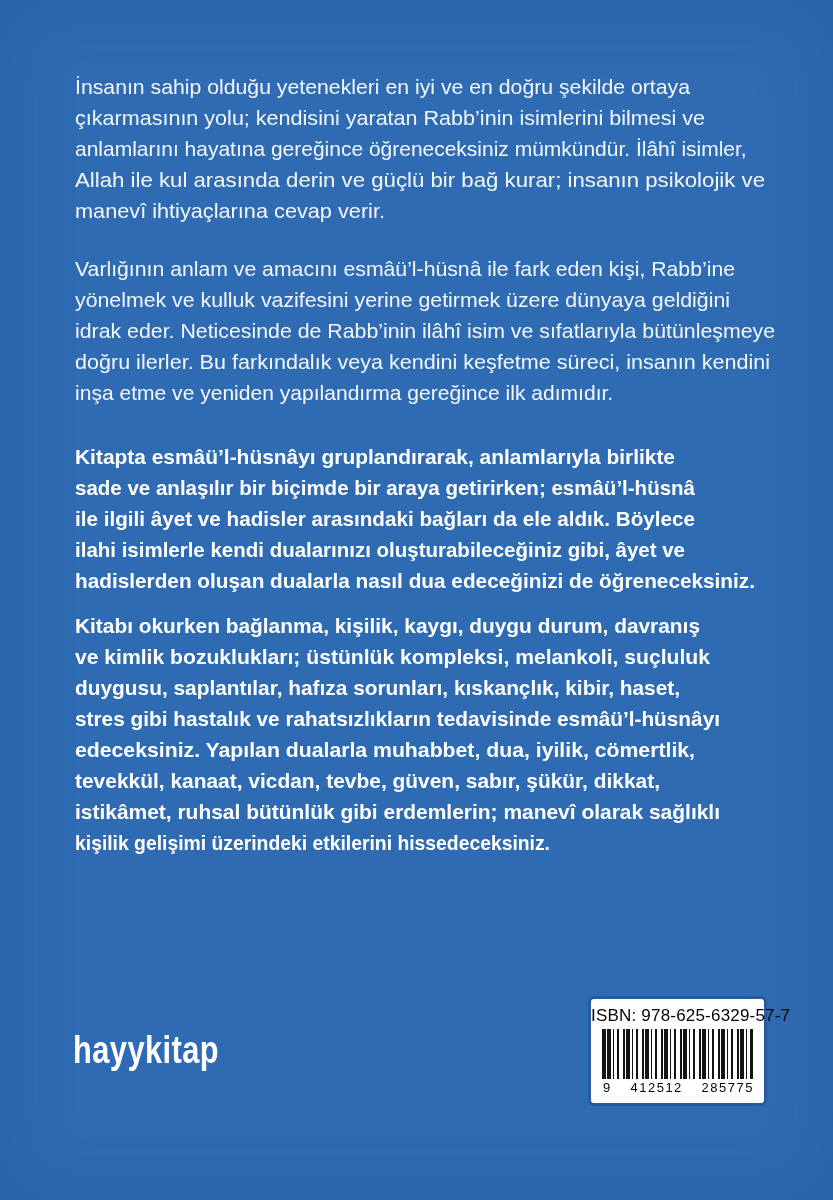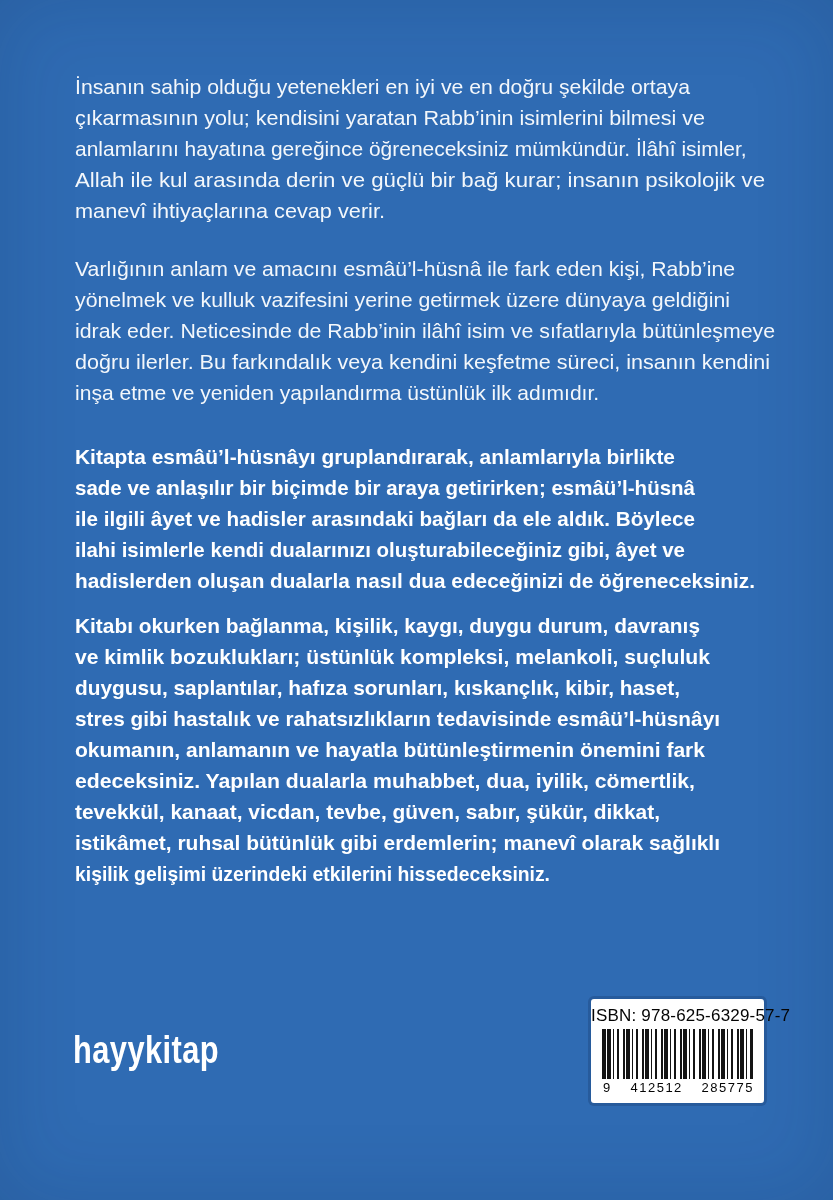--- a/index.html
+++ b/index.html
@@ -92,37 +92,36 @@
       <div class="line" style="transform: scaleX(0.999007);">anlamlarını hayatına gereğince öğreneceksiniz mümkündür. İlâhî isimler,</div>
       <div class="line" style="transform: scaleX(1.05742);">Allah ile kul arasında derin ve güçlü bir bağ kurar; insanın psikolojik ve</div>
       <div class="line" style="transform: scaleX(1.03344);">manevî ihtiyaçlarına cevap verir.</div>
     </div>
 
     <div class="para regular p2">
       <div class="line" style="transform: scaleX(1.01028);">Varlığının anlam ve amacını esmâü’l-hüsnâ ile fark eden kişi, Rabb’ine</div>
       <div class="line" style="transform: scaleX(1.01472);">yönelmek ve kulluk vazifesini yerine getirmek üzere dünyaya geldiğini</div>
       <div class="line" style="transform: scaleX(1.0147);">idrak eder. Neticesinde de Rabb’inin ilâhî isim ve sıfatlarıyla bütünleşmeye</div>
       <div class="line" style="transform: scaleX(1.02654);">doğru ilerler. Bu farkındalık veya kendini keşfetme süreci, insanın kendini</div>
-      <div class="line" style="transform: scaleX(1.00233);">inşa etme ve yeniden yapılandırma üstünlük ilk adımıdır.</div>
+      <div class="line" style="transform: scaleX(1.00233);">inşa etme ve yeniden yapılandırma gereğince ilk adımıdır.</div>
     </div>
 
     <div class="para bold p3">
       <div class="line" style="transform: scaleX(0.996342);">Kitapta esmâü’l-hüsnâyı gruplandırarak, anlamlarıyla birlikte</div>
       <div class="line" style="transform: scaleX(0.976498);">sade ve anlaşılır bir biçimde bir araya getirirken; esmâü’l-hüsnâ</div>
       <div class="line" style="transform: scaleX(0.983639);">ile ilgili âyet ve hadisler arasındaki bağları da ele aldık. Böylece</div>
       <div class="line" style="transform: scaleX(0.975171);">ilahi isimlerle kendi dualarınızı oluşturabileceğiniz gibi, âyet ve</div>
       <div class="line" style="transform: scaleX(0.989248);">hadislerden oluşan dualarla nasıl dua edeceğinizi de öğreneceksiniz.</div>
     </div>
 
     <div class="para bold p4">
       <div class="line" style="transform: scaleX(0.993616);">Kitabı okurken bağlanma, kişilik, kaygı, duygu durum, davranış</div>
       <div class="line" style="transform: scaleX(1.00577);">ve kimlik bozuklukları; üstünlük kompleksi, melankoli, suçluluk</div>
       <div class="line" style="transform: scaleX(0.993075);">duygusu, saplantılar, hafıza sorunları, kıskançlık, kibir, haset,</div>
       <div class="line" style="transform: scaleX(0.990379);">stres gibi hastalık ve rahatsızlıkların tedavisinde esmâü’l-hüsnâyı</div>
-      <div class="line" style="transform: scaleX(1.00161);">okumanın, anlamanın ve hayatla bütünleştirmenin önemini fark</div>
       <div class="line" style="transform: scaleX(1.01057);">edeceksiniz. Yapılan dualarla muhabbet, dua, iyilik, cömertlik,</div>
       <div class="line" style="transform: scaleX(0.996434);">tevekkül, kanaat, vicdan, tevbe, güven, sabır, şükür, dikkat,</div>
       <div class="line" style="transform: scaleX(0.997632);">istikâmet, ruhsal bütünlük gibi erdemlerin; manevî olarak sağlıklı</div>
       <div class="line" style="transform: scaleX(0.92071);">kişilik gelişimi üzerindeki etkilerini hissedeceksiniz.</div>
     </div>
 
   </div>
 
   <div class="publisher-logo" style="transform: scaleX(0.811957);">hayykitap</div>
 

